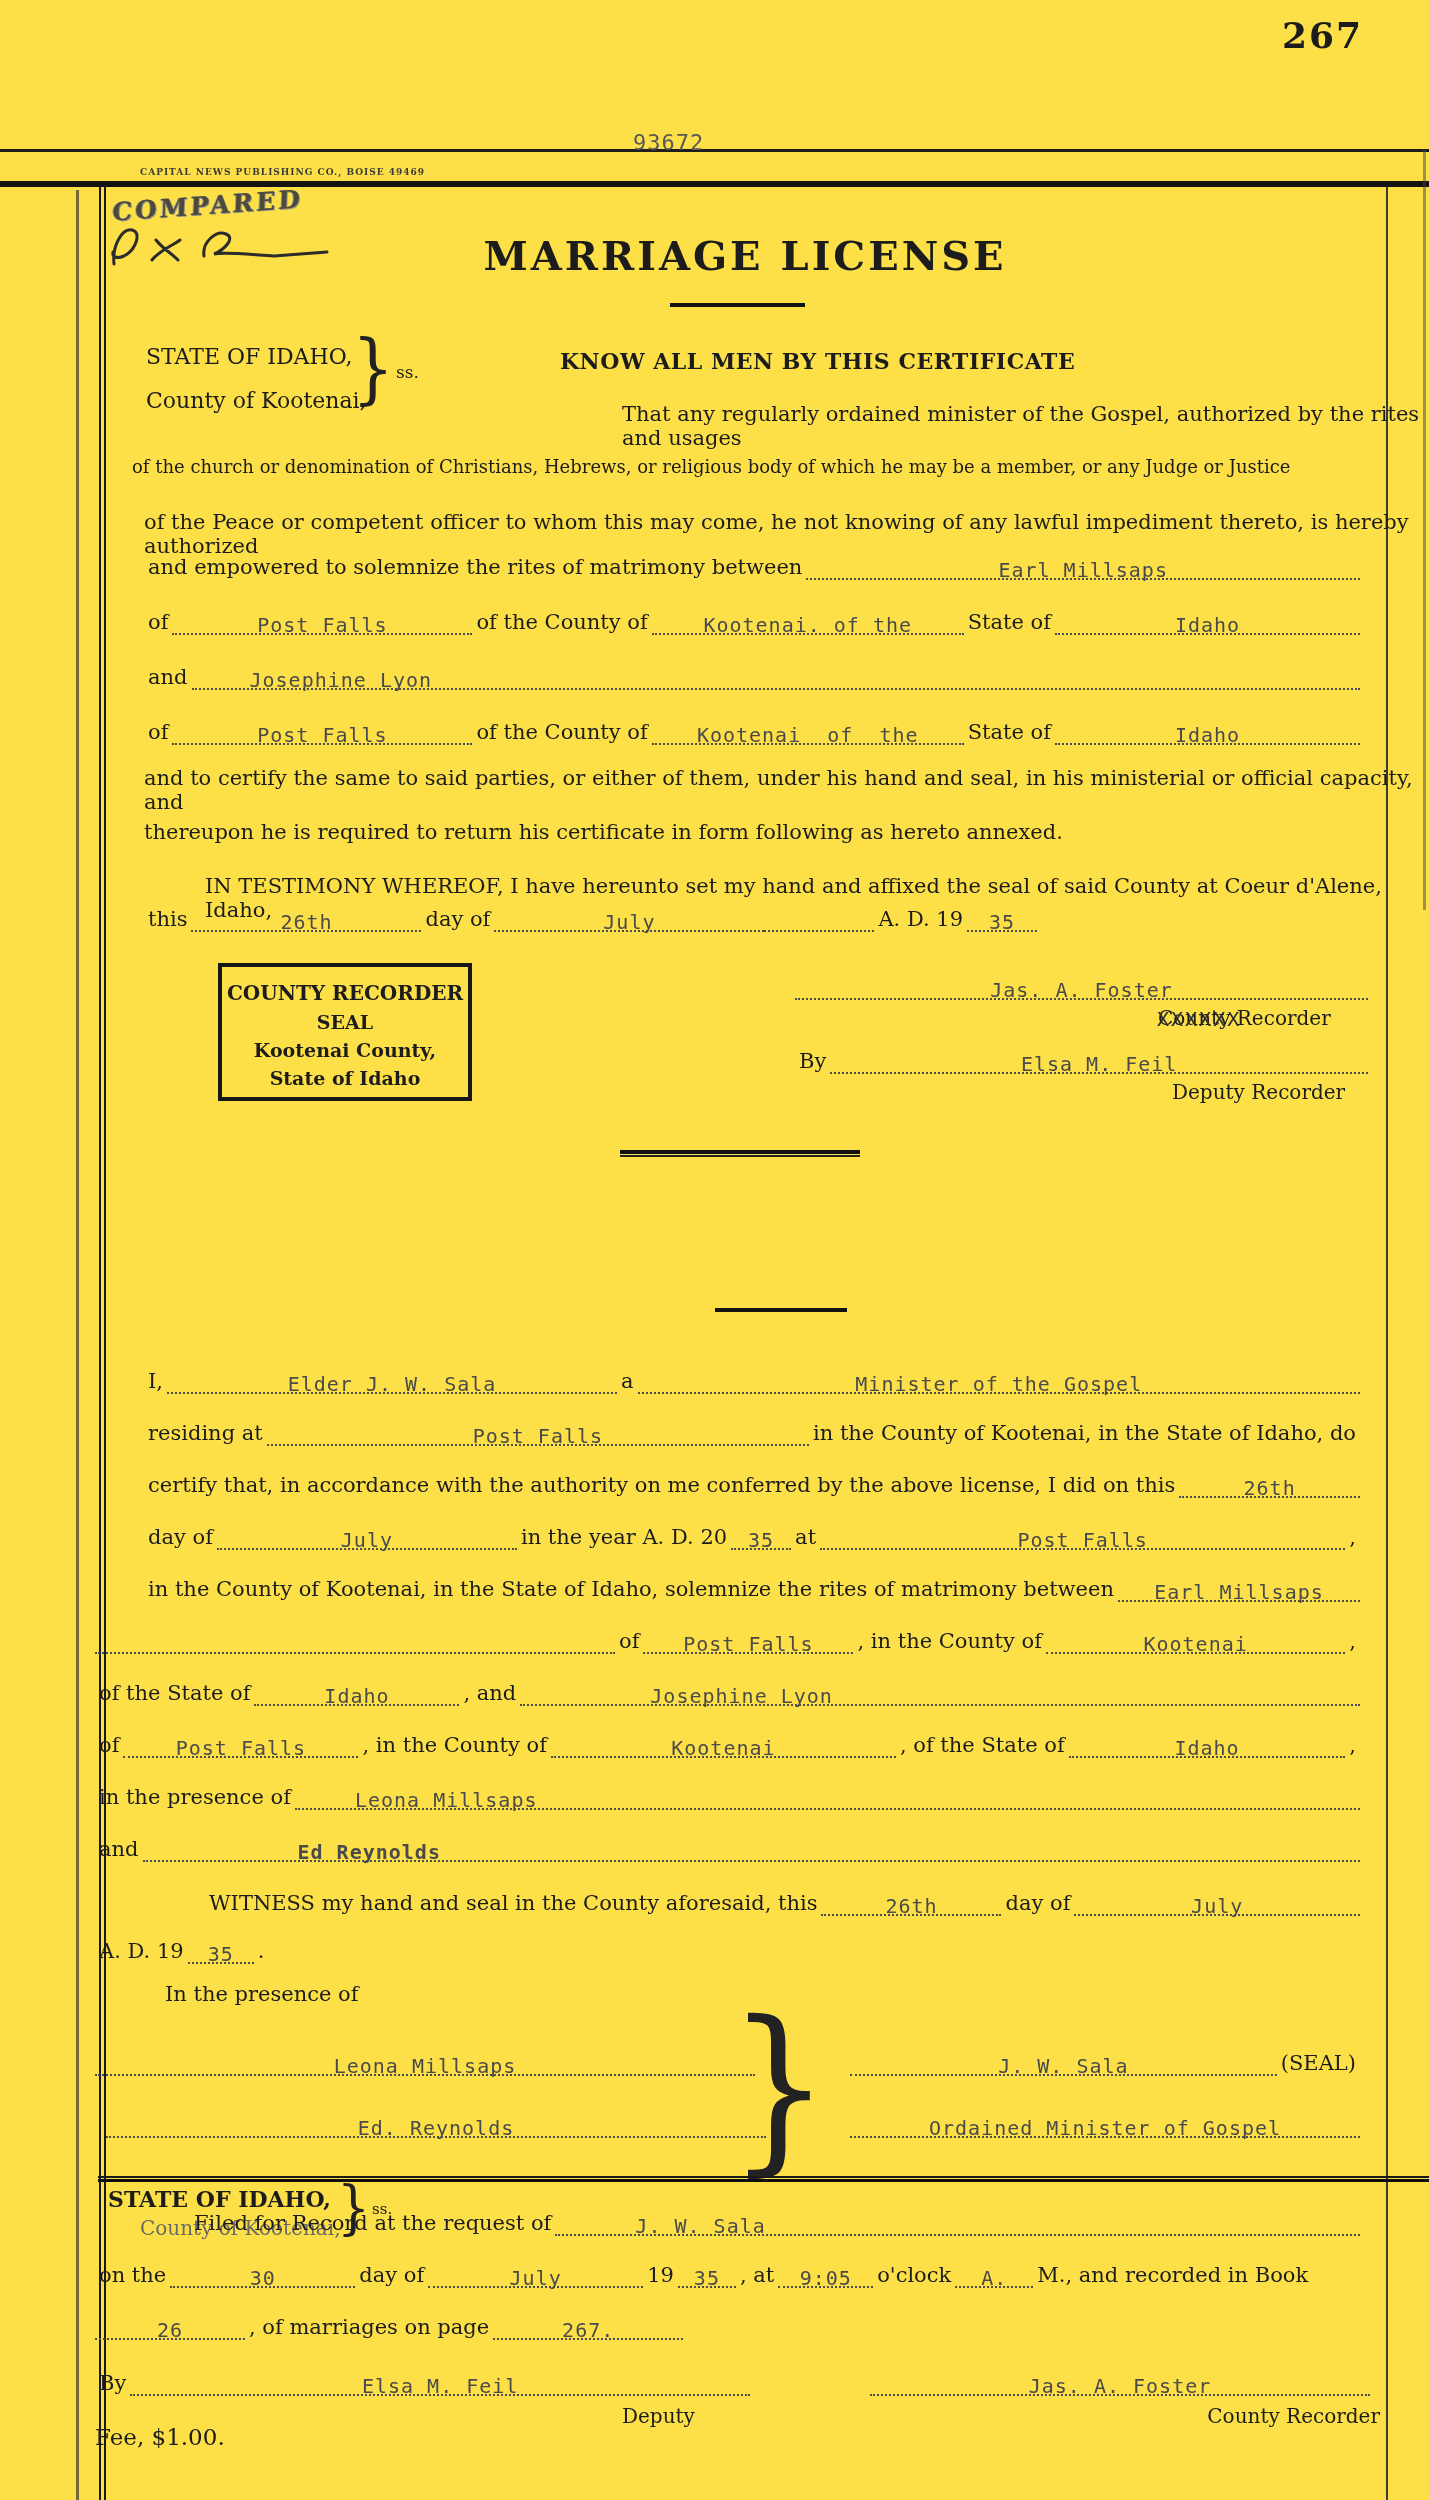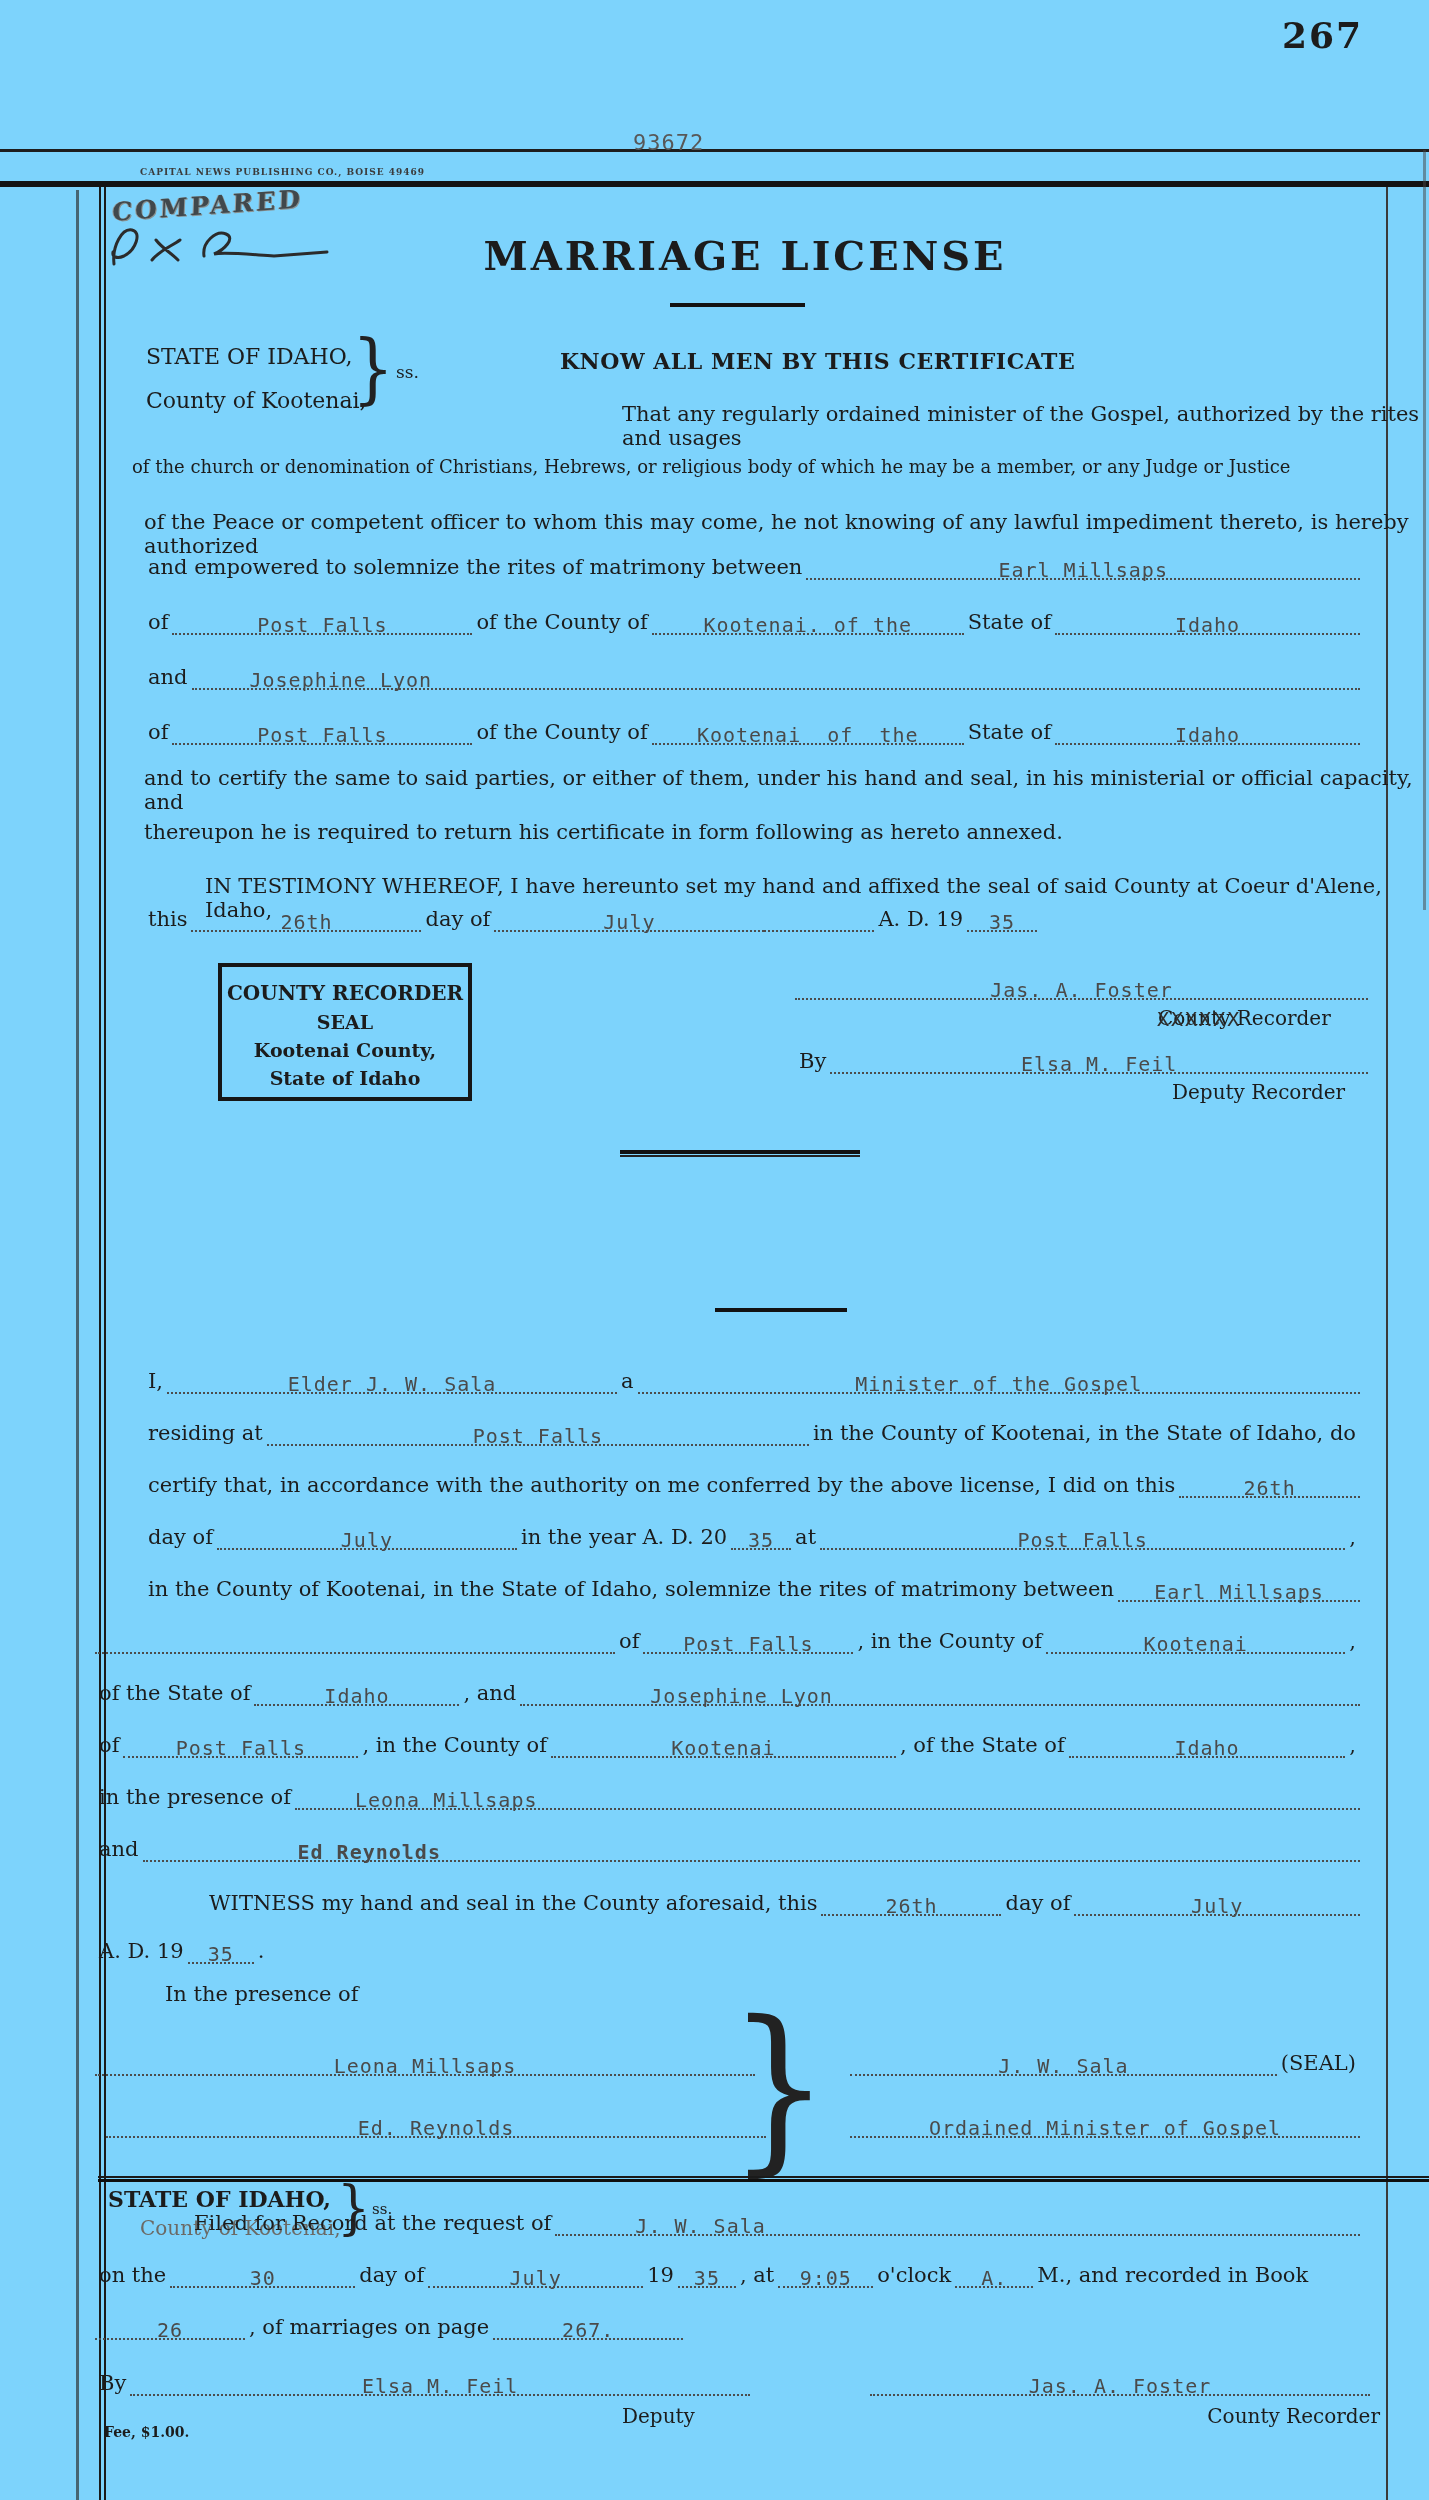--- a/index.html
+++ b/index.html
@@ -1,16 +1,16 @@
 <!DOCTYPE html>
 <html><head>
 <meta charset="utf-8">
 <style>
   html,body{margin:0;padding:0;background:#e8e7e4;}
-  #page{position:relative;width:1429px;height:2500px;background:#7dd3fc;overflow:hidden;
+  #page{position:relative;width:1429px;height:2500px;background:#fde047;overflow:hidden;
         font-family:"DejaVu Serif","Liberation Serif",serif;color:#1c1c1c;}
   .abs{position:absolute;}
   .p{white-space:pre;}
   .printed{font-family:"DejaVu Serif","Liberation Serif",serif;color:#1c1c1c;}
   .typed{font-family:"DejaVu Sans Mono","Liberation Mono",monospace;color:#4a4a4a;
          font-size:20px;letter-spacing:1px;white-space:pre;}
   .fline{position:absolute;display:flex;align-items:flex-end;font-size:21px;height:34px;line-height:26px;}
   .fline .p{padding:0 4px;}
   .blank{flex:1;display:flex;justify-content:center;align-items:flex-end;
          border-bottom:2px dotted #4c4c4c;height:100%;}
@@ -364,15 +364,15 @@
   </div>
   <div class="abs lbl" style="left:622px;top:2404px;">Deputy</div>
 
   <div class="fline" style="left:870px;top:2362px;width:500px;">
     <span class="blank">
         <span class="typed">Jas. A. Foster</span>
       </span>
   </div>
   <div class="abs lbl" style="left:1200px;top:2404px;width:180px;text-align:right;">County Recorder</div>
 
-  <div class="abs" style="left:104px;top:2424px;font-size:14px;font-weight:bold;">Fee, $1.00.</div>
+  <div class="abs" style="left:95px;top:2424px;font-size:23px;">Fee, $1.00.</div>
 
 </div>
 
 </body></html>

